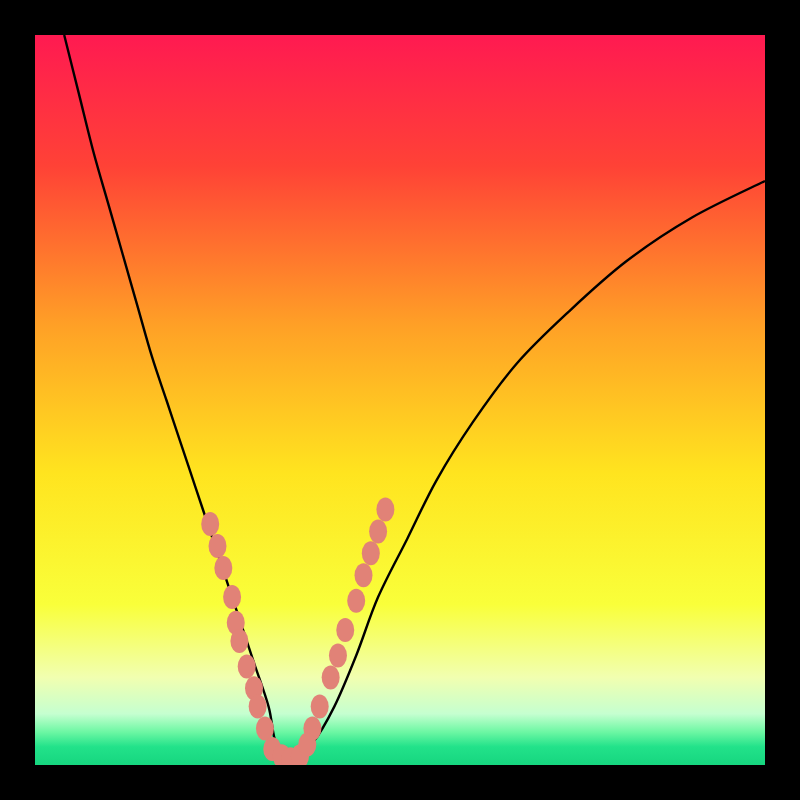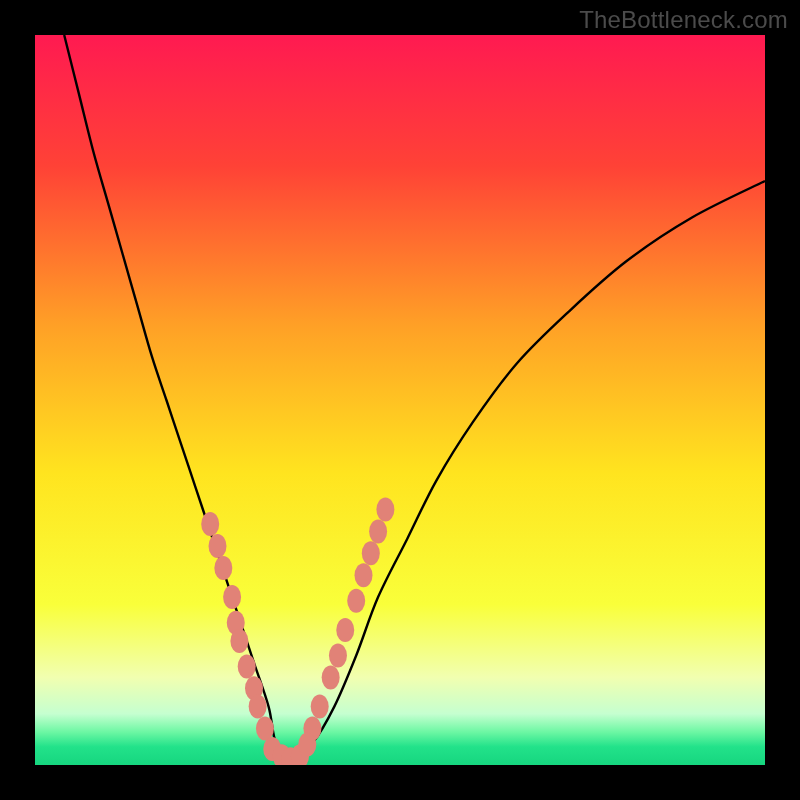--- a/index.html
+++ b/index.html
@@ -91,14 +91,13 @@
           <ellipse cx="343.10" cy="496.40" rx="9" ry="12" fill="#e18277"></ellipse>
           <ellipse cx="350.40" cy="474.50" rx="9" ry="12" fill="#e18277"></ellipse>
           <ellipse cx="237.25" cy="713.94" rx="9" ry="12" fill="#e18277"></ellipse>
           <ellipse cx="246.74" cy="721.24" rx="9" ry="12" fill="#e18277"></ellipse>
           <ellipse cx="255.50" cy="724.16" rx="9" ry="12" fill="#e18277"></ellipse>
           <ellipse cx="264.99" cy="721.24" rx="9" ry="12" fill="#e18277"></ellipse>
           <ellipse cx="272.29" cy="709.56" rx="9" ry="12" fill="#e18277"></ellipse>
         </g>
     </svg>
   </div>
-  <div class="watermark">TheBottleneck.com</div>
 </div>
 
 </body></html>

